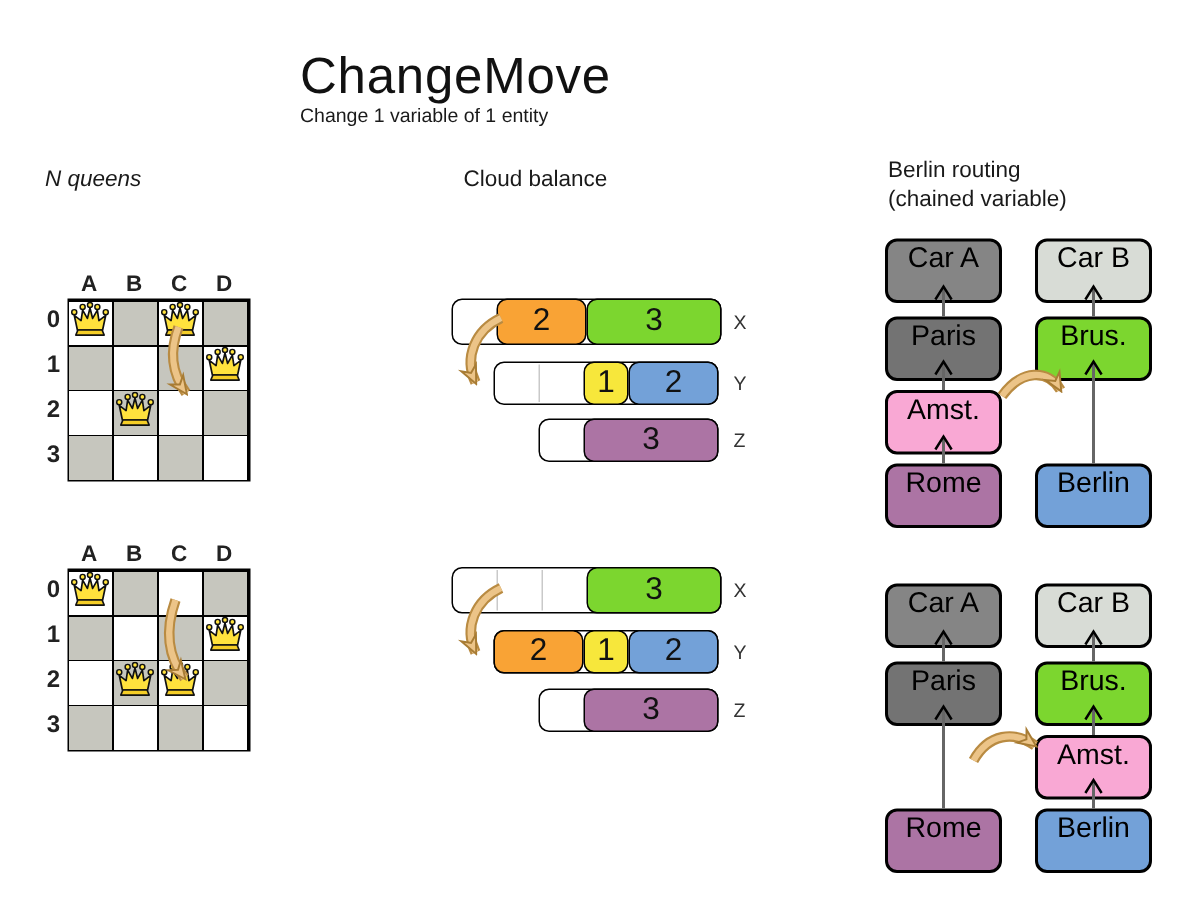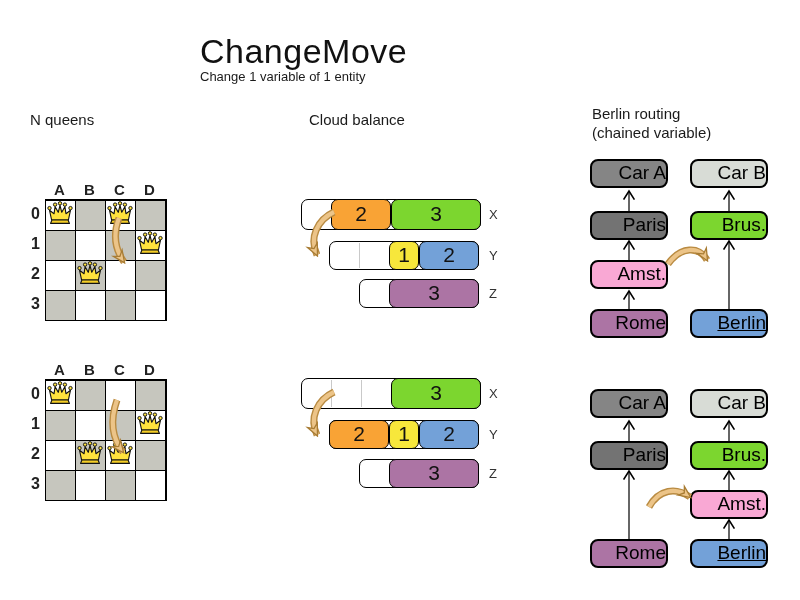--- a/index.html
+++ b/index.html
@@ -22,25 +22,25 @@
   .crown{position:absolute;width:28px;height:24px;}
   
   .bar{position:absolute;background:#fff;border:1.8px solid #000;border-radius:7px;box-sizing:border-box;}
   .seg{position:absolute;border:1.8px solid #000;border-radius:7px;box-sizing:border-box;
        text-align:center;font-size:21px;color:#111;}
   .seg-orange{background:#F9A335;} .seg-green{background:#7CD62F;} .seg-yellow{background:#F7E73B;}
   .seg-blue{background:#73A1D8;} .seg-purple{background:#AC74A4;}
   .vline{position:absolute;width:1px;background:#C9C9C9;}
   .rowlab{position:absolute;font-size:13px;color:#333;}
   
-  .vbox{position:absolute;width:78px;height:29px;border:2px solid #000;border-radius:8px;box-sizing:border-box;
-        text-align:right;font-size:19px;line-height:24px;color:#000;}
+  .vbox{position:absolute;width:78px;height:43px;border:2px solid #000;border-radius:8px;box-sizing:border-box;
+        text-align:center;font-size:19px;line-height:24px;color:#000;}
   .fill-cara{background:#858585;} .fill-carb{background:#D8DCD6;} .fill-yellow{background:#737373;}
   .fill-green{background:#7CD62F;} .fill-orange{background:#f9a8d4;} .fill-purple{background:#AC74A4;}
-  .fill-blue{background:#73A1D8;text-decoration:underline;}
+  .fill-blue{background:#73A1D8;}
   .overlay{position:absolute;left:0;top:0;width:800px;height:600px;pointer-events:none;}
 </style>
 </head>
 <body>
 
 <div class="canvas">
 
   <svg width="0" height="0" style="position:absolute">
     <defs>
       <symbol id="crown-sym" viewBox="0 0 40 34">
@@ -51,21 +51,21 @@
         <circle cx="27" cy="5" r="2.4" fill="#FFE23D" stroke="#111" stroke-width="1.4"></circle>
         <circle cx="35" cy="10" r="2.4" fill="#FFE23D" stroke="#111" stroke-width="1.4"></circle>
         <path d="M8.5 27 L31.5 27 L33.5 31.8 L6.5 31.8 Z" fill="#F5CE26" stroke="#111" stroke-width="1.6" stroke-linejoin="round"></path>
       </symbol>
     </defs>
   </svg>
 
   <div class="abs ctr title" style="left:200px;top:32px;width:400px;">ChangeMove</div>
   <div class="abs ctr subtitle" style="left:200px;top:69px;width:400px;">Change 1 variable of 1 entity</div>
 
-  <div class="abs ctr colhead" style="left:30px;top:110px;width:140px;">N queens</div>
+  <div class="abs ctr colhead" style="left:30px;top:110px;width:140px;font-style:italic;">N queens</div>
   <div class="abs ctr colhead" style="left:309px;top:110px;width:140px;">Cloud balance</div>
   <div class="abs ctr colhead" style="left:592px;top:104px;width:170px;">
     <div>Berlin routing</div>
     <div>(chained variable)</div>
   </div>
 
   <div class="clab" style="left:45px;top:181px;">A</div>
   <div class="clab" style="left:75px;top:181px;">B</div>
   <div class="clab" style="left:105px;top:181px;">C</div>
   <div class="clab" style="left:135px;top:181px;">D</div>

